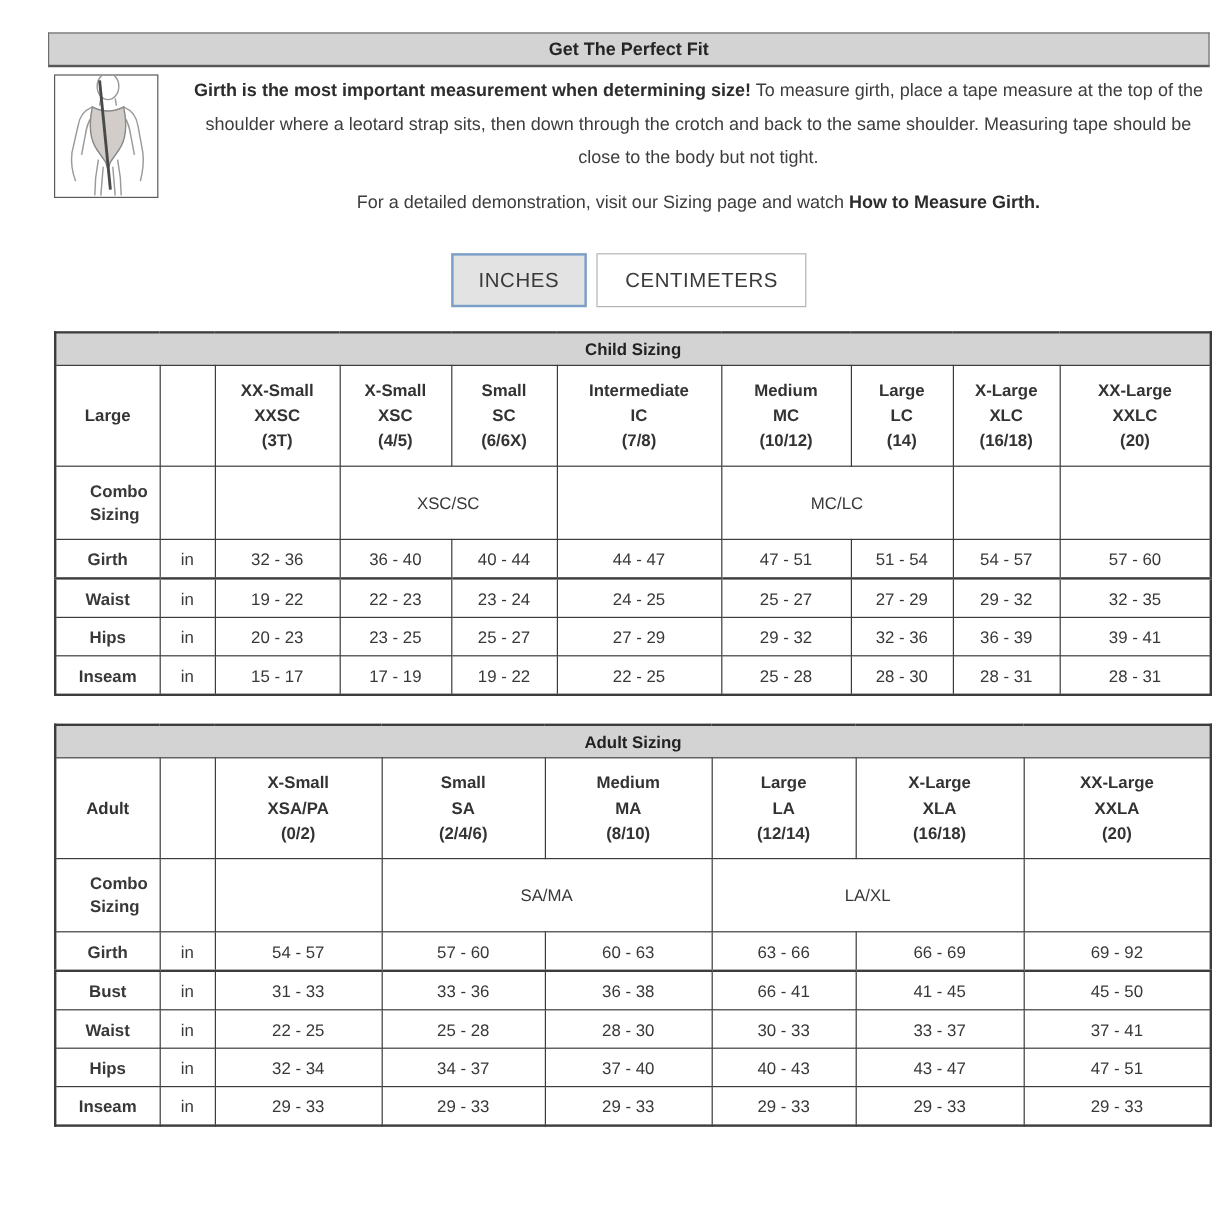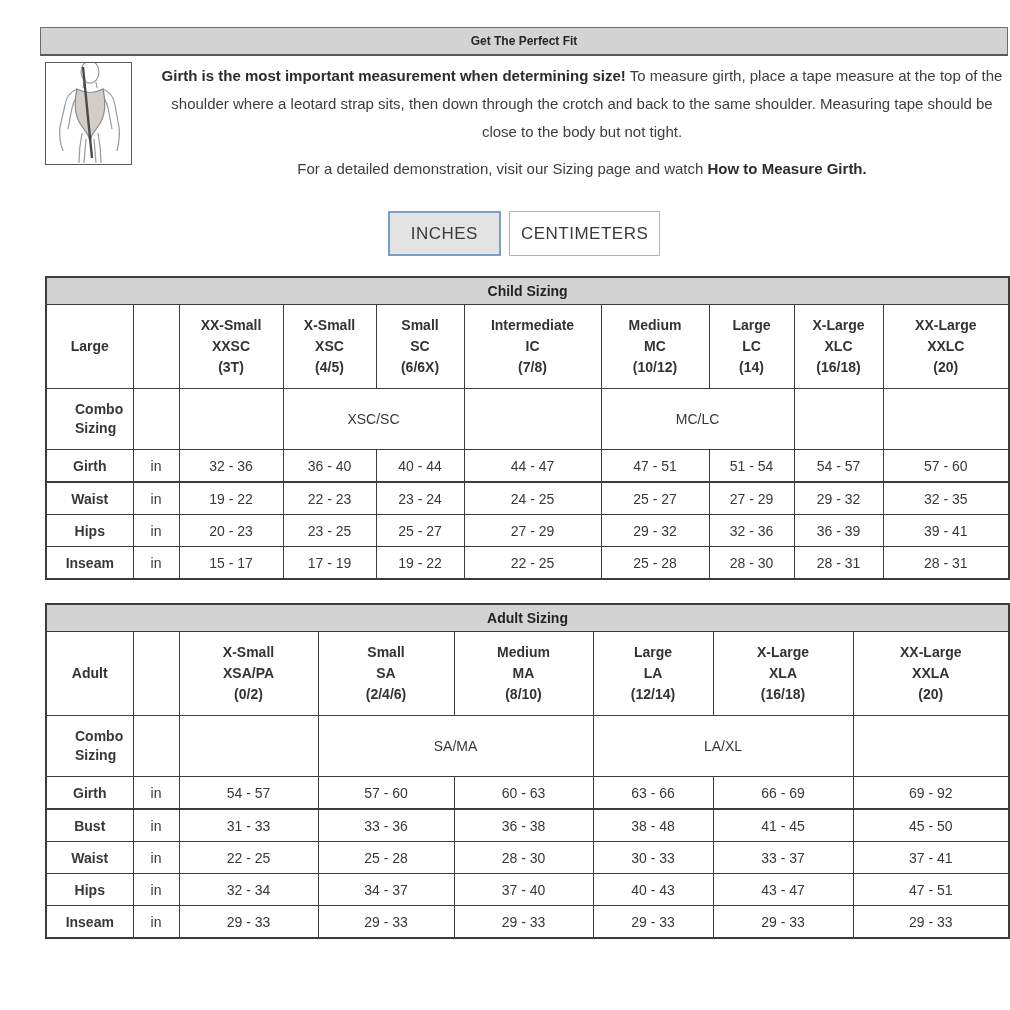--- a/index.html
+++ b/index.html
@@ -3,38 +3,38 @@
 <meta charset="utf-8">
 <style>
   html,body{margin:0;padding:0;background:#fff;}
   body{width:1010px;height:1010px;overflow:hidden;
        font-family:"Liberation Sans",sans-serif;color:#3a3a3a;}
   .page{margin-left:40px;width:968px;padding-top:27px;}
 
   
   .title-bar{height:26px;background:#d3d3d3;border:1px solid #6e6e6e;
              border-bottom:2px solid #585858;display:flex;align-items:center;
-             justify-content:center;font-weight:bold;font-size:12px;color:#252525;}
+             justify-content:center;font-weight:bold;font-size:15px;color:#252525;}
 
   
   .intro{display:flex;margin-top:6px;}
   .figure-box{width:85px;height:101px;border:1px solid #5a5a5a;margin-left:5px;
               flex:0 0 auto;background:#fff;}
   .intro-text{flex:1;padding:0 2px 0 26px;text-align:center;font-size:15px;
               line-height:28px;color:#3d3d3d;}
   .intro-text b{color:#2c2c2c;text-align:center;}
   .demo-line{margin-top:9px;}
 
   
   .toggle-row{margin-top:28px;display:flex;justify-content:center;gap:8px;}
   .unit-btn{height:45px;display:flex;align-items:center;justify-content:center;
             font-family:"Liberation Sans",sans-serif;font-size:17px;color:#3a3a3a;
             letter-spacing:.5px;cursor:pointer;box-sizing:border-box;}
   .unit-btn.selected{background:#e3e3e3;border:2px solid #7b9ec7;padding:0 21px;}
-  .unit-btn.plain{background:#fff;border:1px solid #b3b3b3;padding:0 11px;}
+  .unit-btn.plain{background:#fff;border:1px solid #b3b3b3;padding:0 23px;}
 
   .note{margin-top:23px;text-align:center;font-size:14px;color:#3d3d3d;}
 
   
   table.size-table{border-collapse:collapse;table-layout:fixed;width:963px;
                    margin-left:5px;border:2px solid #3c3c3c;text-align:center;
                    font-size:14px;color:#383838;}
   table.size-table td{border:1px solid #3c3c3c;padding:0 3px;overflow:hidden;}
   .child-table{margin-top:20px;}
   .adult-table{margin-top:23px;}
@@ -275,21 +275,21 @@
       <td>63 - 66</td>
       <td>66 - 69</td>
       <td>69 - 92</td>
     </tr>
     <tr class="data-row">
       <td class="lbl">Bust</td>
       <td>in</td>
       <td>31 - 33</td>
       <td>33 - 36</td>
       <td>36 - 38</td>
-      <td>38 - 48</td>
+      <td>66 - 41</td>
       <td>41 - 45</td>
       <td>45 - 50</td>
     </tr>
     <tr class="data-row">
       <td class="lbl">Waist</td>
       <td>in</td>
       <td>22 - 25</td>
       <td>25 - 28</td>
       <td>28 - 30</td>
       <td>30 - 33</td>

